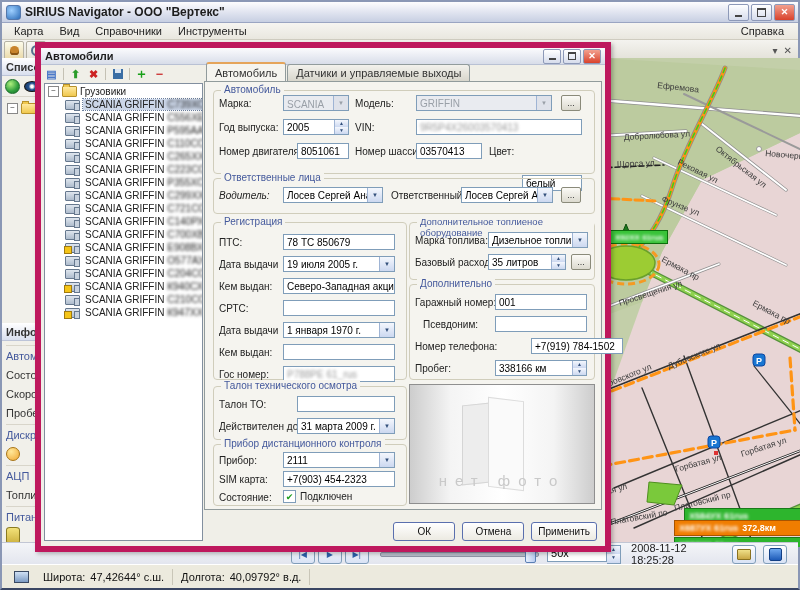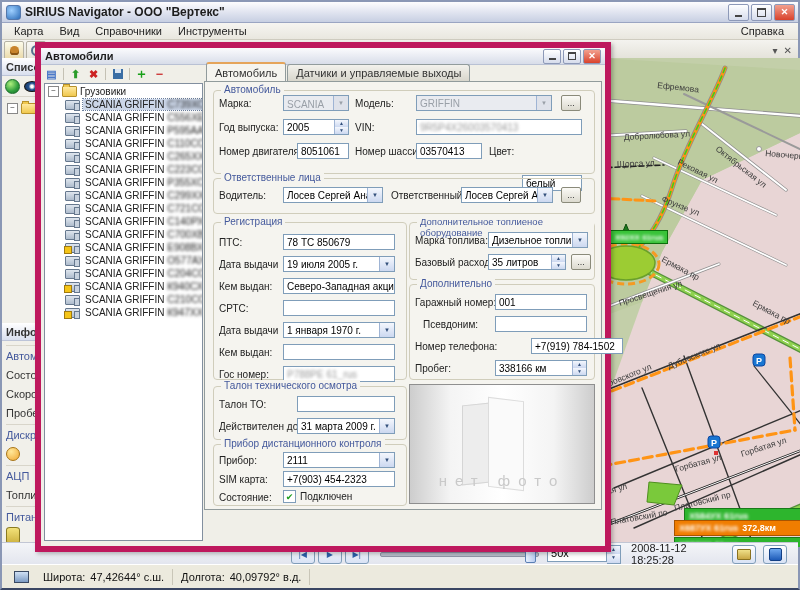--- a/index.html
+++ b/index.html
@@ -451,21 +451,21 @@
         <div class="r" style="left:284px;top:64px;">
             <span class="lab">Цвет:</span>
           </div>
         <div class="txt" style="position:absolute;left:317px;top:61px;width:60px;margin-top:32px;">
             <span>белый</span>
           </div>
 
         <div class="grp-box" style="left:8px;top:96px;width:380px;height:34px;">
           <span class="grp-t">Ответственные лица</span>
         </div>
-        <div class="r" style="left:14px;top:108px;">
+        <div class="r" style="left:14px;top:108px;font-style:italic;">
             <span class="lab">Водитель:</span>
           </div>
         <div class="combo" style="position:absolute;left:78px;top:105px;width:100px;">
             <span class="cval">Лосев Сергей Анатоль</span>
             <span class="ddb">▼</span>
           </div>
         <div class="r" style="left:186px;top:108px;">
             <span class="lab">Ответственный:</span>
           </div>
         <div class="combo" style="position:absolute;left:256px;top:105px;width:92px;">
@@ -618,20 +618,25 @@
           </div>
 
         <div class="photo" style="left:204px;top:302px;width:184px;height:118px;">
           <div class="ph-back"></div>
           <div class="ph-front"></div>
           <div class="ph-text">нет фото</div>
         </div>
       </div>
     </div>
 
+    <div class="dlg-footer">
+      <span class="xpbtn">ОК</span>
+      <span class="xpbtn">Отмена</span>
+      <span class="xpbtn">Применить</span>
+    </div>
   </div>
 
   <div class="player">
     <div style="width:290px;"></div>
     <span class="pbtn">|◀</span>
     <span class="pbtn">▶</span>
     <span class="pbtn">▶|</span>
     <span class="ptrack">
         <span class="phandle"></span>
       </span>

